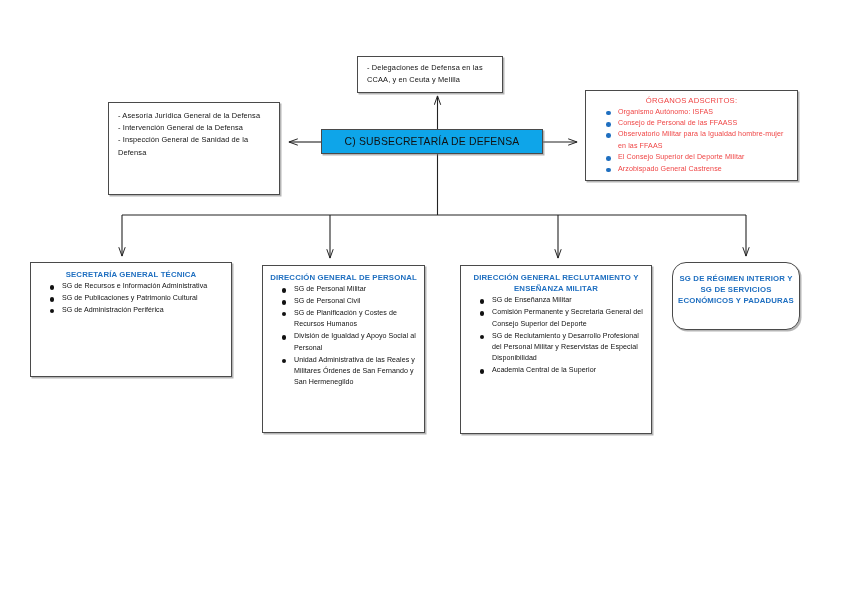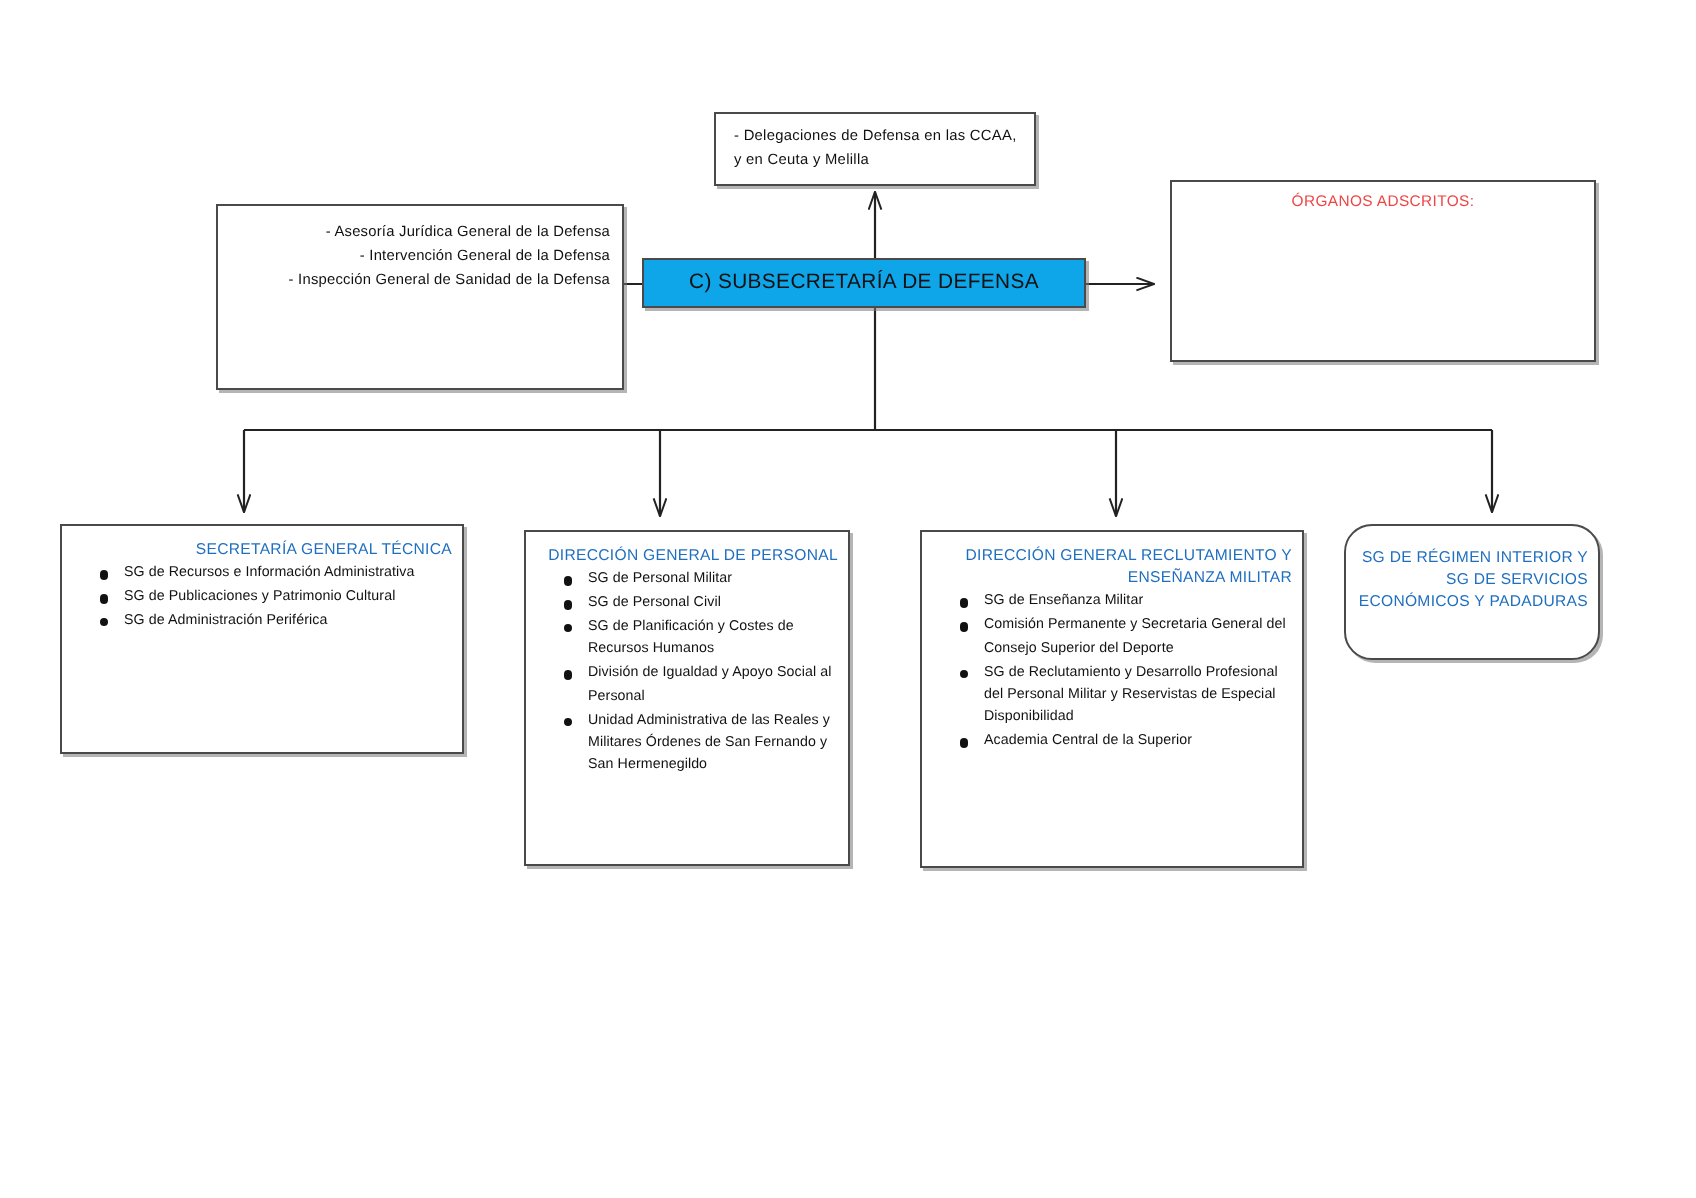--- a/index.html
+++ b/index.html
@@ -23,37 +23,36 @@
   .node {
     position: absolute;
     box-sizing: border-box;
     background: #ffffff;
     border: 1px solid #4a4a4a;
     box-shadow: 1.5px 1.5px 0 rgba(120,120,120,0.55);
   }
   
   #box-delegaciones {
     left: 357px; top: 56px;
-    width: 161px; height: 37px;
+    width: 146px; height: 37px;
     padding: 5px 7px 0 9px;
     font-size: 7.4px;
     line-height: 11.5px;
     color: #111111;
     letter-spacing: 0.15px;
   }
   
   #box-asesoria {
     left: 108px; top: 102px;
-    width: 204px; height: 93px;
+    width: 172px; height: 93px;
     padding: 7px 6px 0 9px;
     font-size: 7.4px;
     line-height: 12.2px;
     color: #111111;
     letter-spacing: 0.12px;
-    text-align: right;
   }
   
   #box-subsecretaria {
     left: 321px; top: 129px;
     width: 222px; height: 25px;
     background: #0ea5e9;
     border: 1px solid #4a4a4a;
     display: flex;
     align-items: center;
     justify-content: center;
@@ -94,25 +93,26 @@
     height: 4.6px;
     border-radius: 50%;
     background: #1f6fc0;
   }
   
   .leaf {
     color: #1f6fc0;
     padding: 6px 5px 0 5px;
   }
   .leaf .leaf-title {
-    text-align: right;
+    text-align: center;
     font-size: 7.8px;
     line-height: 11.2px;
     letter-spacing: 0.15px;
     margin-bottom: 1px;
+    font-weight: bold;
   }
   .leaf ul {
     margin: 0;
     padding: 0 0 0 26px;
     list-style: none;
   }
   .leaf li {
     position: relative;
     font-size: 7.1px;
     line-height: 11.4px;
@@ -171,20 +171,27 @@
   <div>- Intervención General de la Defensa</div>
   <div>- Inspección General de Sanidad de la Defensa</div>
 </div>
 
 <div class="node" id="box-subsecretaria">
   <span>C) SUBSECRETARÍA DE DEFENSA</span>
 </div>
 
 <div class="node" id="box-organos">
   <div class="og-title">ÓRGANOS ADSCRITOS:</div>
+  <ul>
+    <li>Organismo Autónomo: ISFAS</li>
+    <li>Consejo de Personal de las FFAASS</li>
+    <li>Observatorio Militar para la Igualdad hombre-mujer en las FFAAS</li>
+    <li>El Consejo Superior del Deporte Militar</li>
+    <li>Arzobispado General Castrense</li>
+  </ul>
 </div>
 
 <div class="node leaf" id="box-sgt">
   <div class="leaf-title">SECRETARÍA GENERAL TÉCNICA</div>
   <ul>
     <li>SG de Recursos e Información Administrativa</li>
     <li>SG de Publicaciones y Patrimonio Cultural</li>
     <li>SG de Administración Periférica</li>
   </ul>
 </div>

